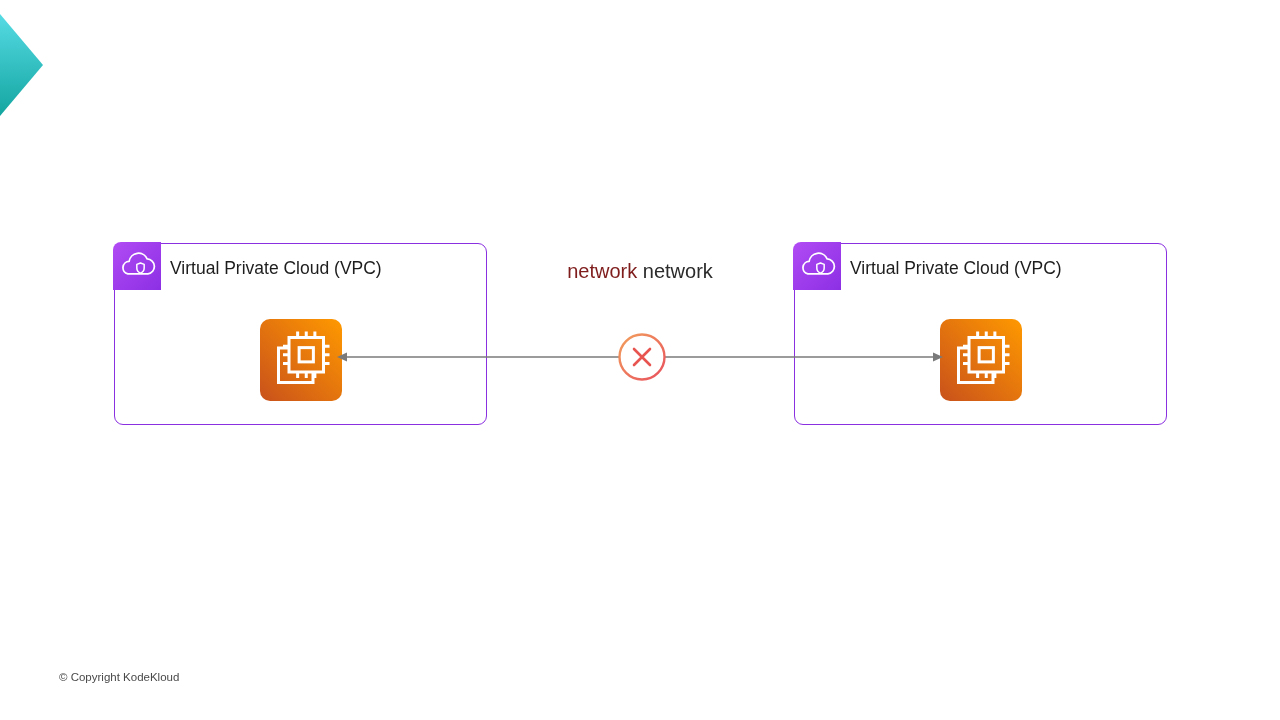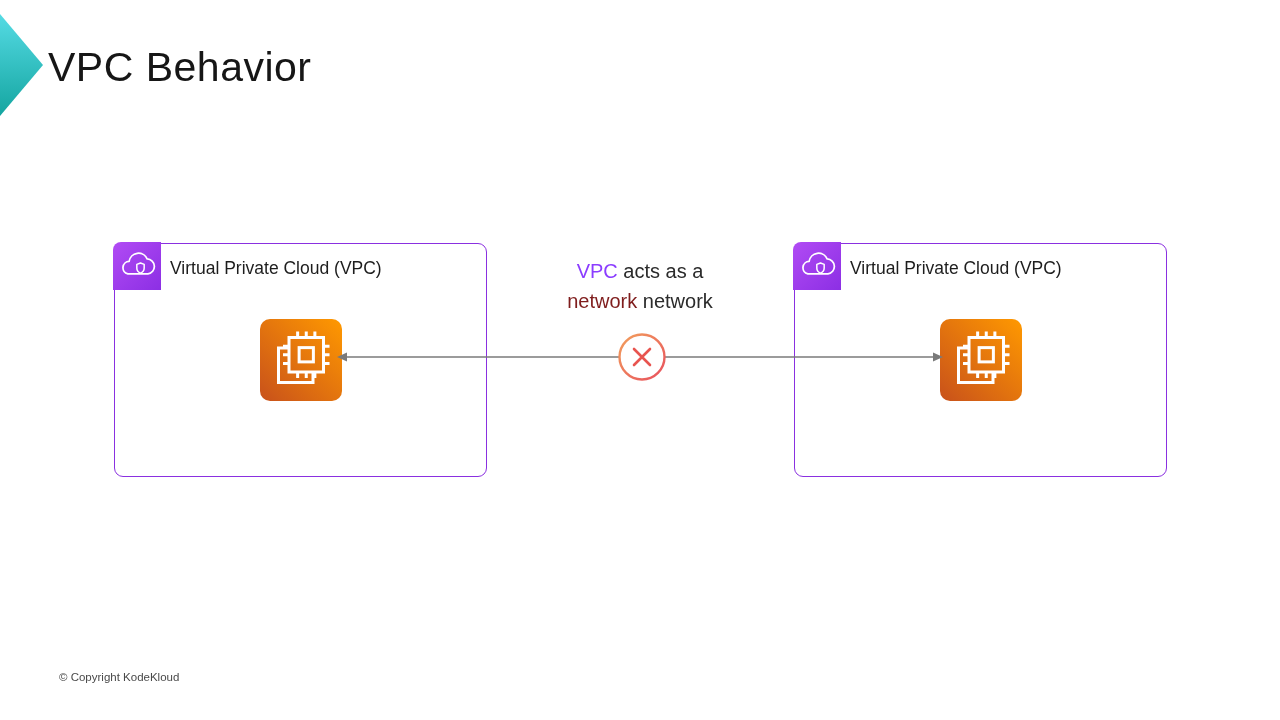--- a/index.html
+++ b/index.html
@@ -31,21 +31,21 @@
     font-weight: 500;
     color: #161616;
     letter-spacing: 0.5px;
   }
 
   
   .vpc-box {
     position: absolute;
     top: 243px;
     width: 373px;
-    height: 234px;
+    height: 182px;
     border: 1.6px solid #8a30e0;
     border-radius: 9px;
     background: #ffffff;
   }
   .vpc-box.left  { left: 114px; }
   .vpc-box.right { left: 794px; }
 
   .vpc-header-icon {
     position: absolute;
     left: -1.6px;
@@ -126,21 +126,20 @@
   <svg class="chevron" viewBox="0 0 43 102" aria-hidden="true">
     <defs>
       <linearGradient id="chevGrad" x1="0" y1="0" x2="0" y2="1">
         <stop offset="0%" stop-color="#55dbe4"></stop>
         <stop offset="100%" stop-color="#14a5a0"></stop>
       </linearGradient>
     </defs>
     <polygon points="0,0 43,51 0,102" fill="url(#chevGrad)"></polygon>
   </svg>
 
-  <h1 class="title">VPC Behavior</h1>
 
   <div class="vpc-box left">
     <div class="vpc-header-icon">
       <svg viewBox="0 0 48 48" fill="none">
         <path d="M36.5 33 H13.5 A7.2 7.2 0 0 1 15 18.8 A10.8 10.8 0 0 1 35.6 15.9 A8.6 8.6 0 0 1 36.5 33 Z" stroke="#ffffff" stroke-width="2" stroke-linejoin="round"></path>
         <path d="M28 20.5 l4.2 1.7 v4.1 c0 3 -1.9 4.9 -4.2 5.8 c-2.3 -0.9 -4.2 -2.8 -4.2 -5.8 v-4.1 z" stroke="#ffffff" stroke-width="1.7" stroke-linejoin="round"></path>
       </svg>
     </div>
     <div class="vpc-label">Virtual Private Cloud (VPC)</div>
 
@@ -187,19 +186,18 @@
       </linearGradient>
     </defs>
     <line x1="13" y1="31" x2="603" y2="31" stroke="#7a7a7a" stroke-width="1.6"></line>
     <polygon points="5,31 15,26.6 15,35.4" fill="#7a7a7a"></polygon>
     <polygon points="611,31 601,26.6 601,35.4" fill="#7a7a7a"></polygon>
     <circle cx="310" cy="31" r="22.5" fill="#ffffff" stroke="url(#xGrad)" stroke-width="2.4"></circle>
     <path d="M302 23 L318 39 M318 23 L302 39" stroke="#e8544f" stroke-width="2.6" stroke-linecap="round"></path>
   </svg>
 
   <div class="annotation">
-    <div><span class="purple">VPC</span><span> acts as a</span></div>
     <div><span class="orange">network</span><span> network</span></div>
   </div>
 
   <div class="footer">© Copyright KodeKloud</div>
 
 </div>
 
 </body></html>

